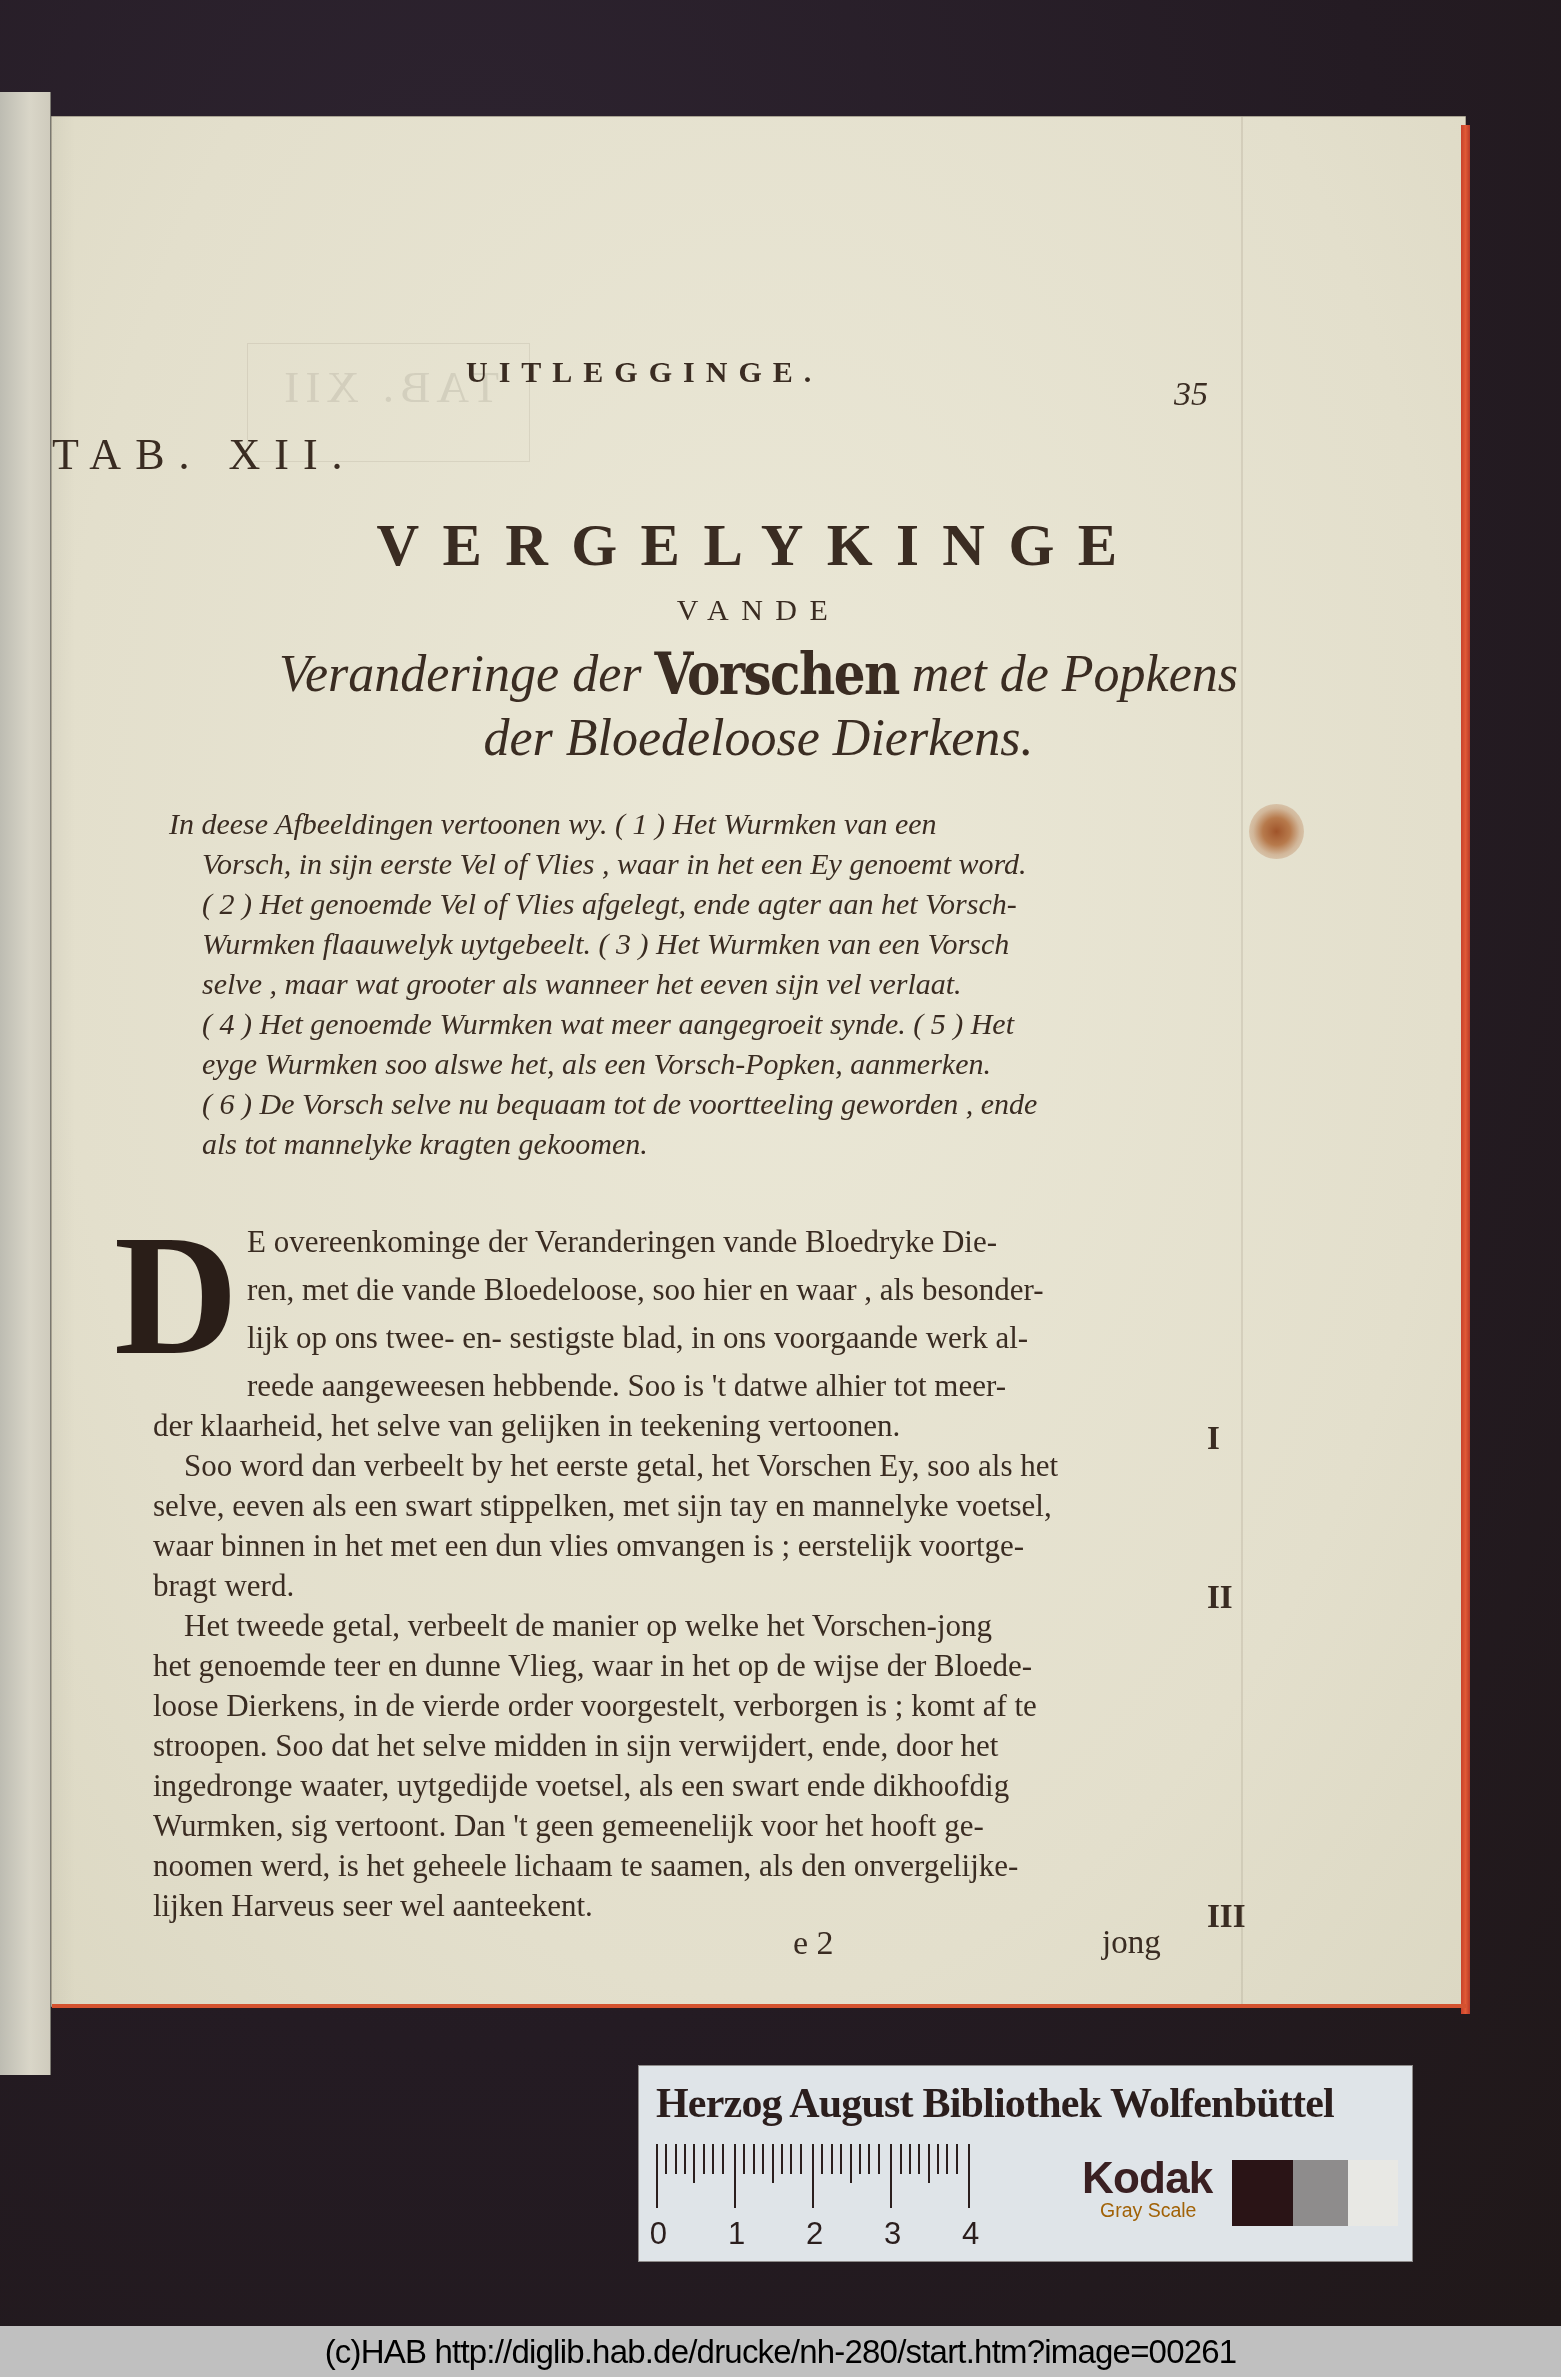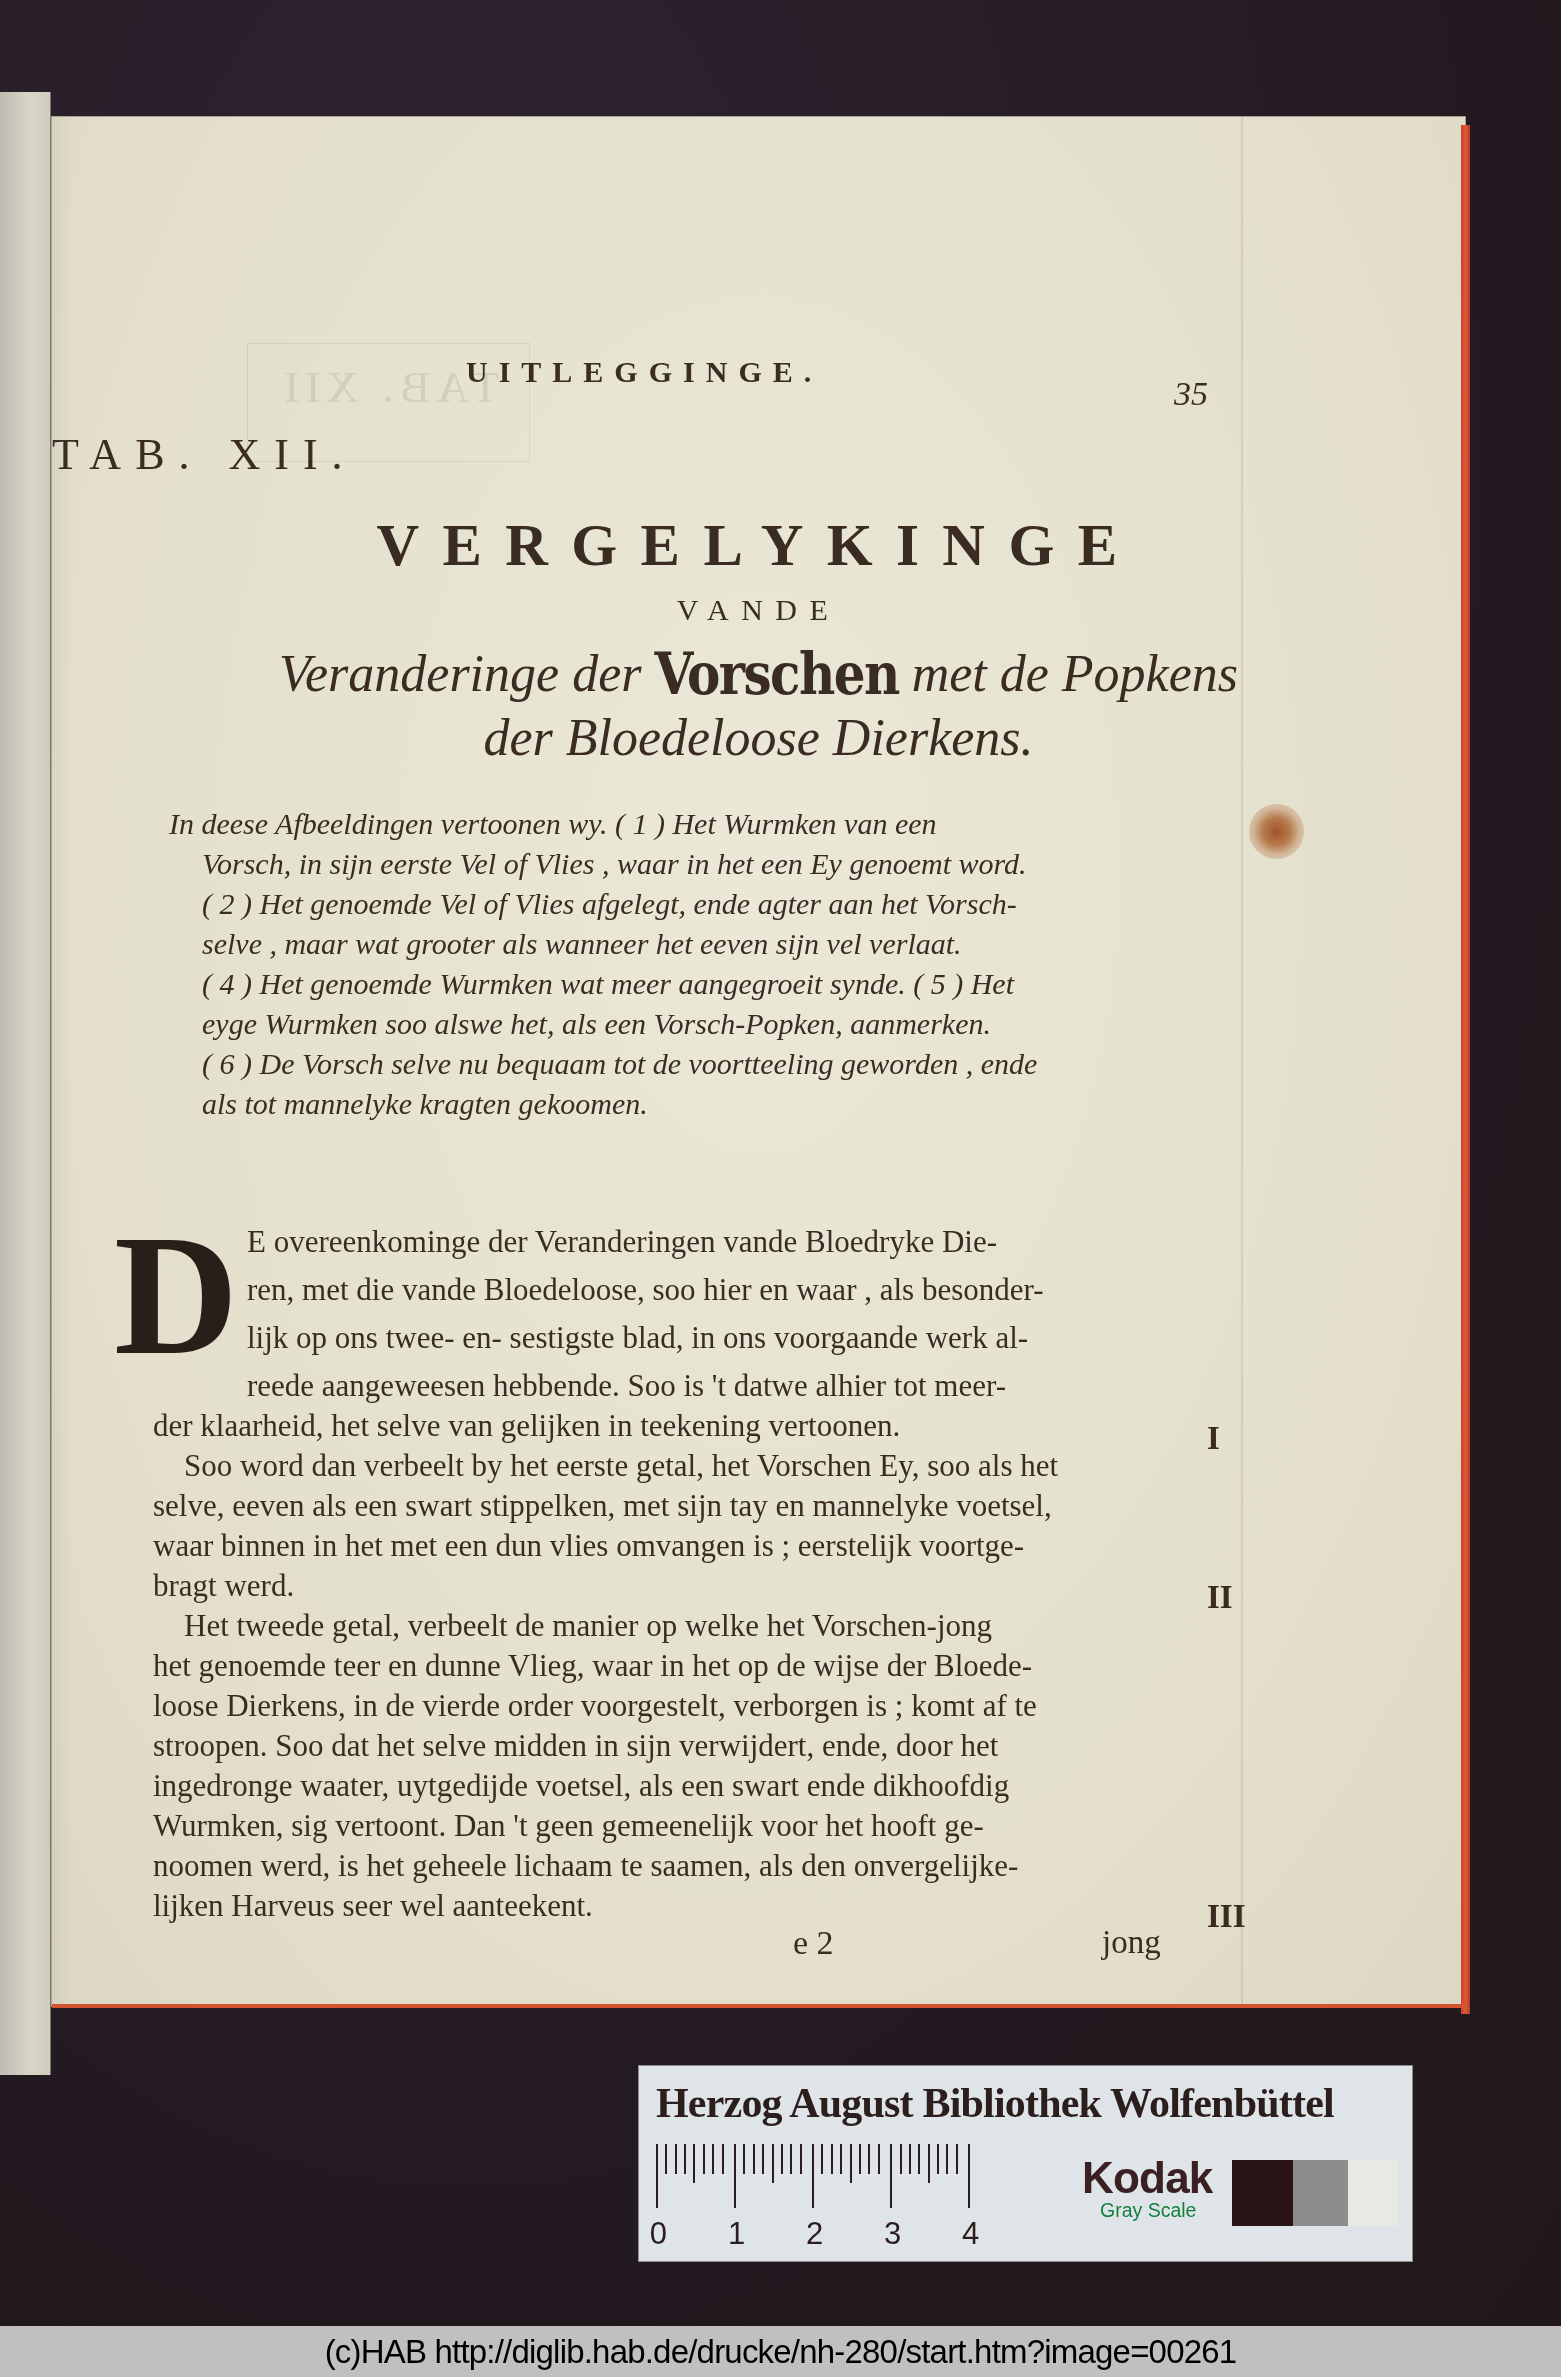--- a/index.html
+++ b/index.html
@@ -121,21 +121,21 @@
   }
   .ruler { position: absolute; left: 17px; top: 78px; width: 195px; height: 94px; }
   .tick { position: absolute; top: 0; width: 1.6px; background: #2b1e1d; }
   .ruler-label { position: absolute; top: 72px; font-size: 31px; color: #2b1e1d;
     font-family: "Liberation Sans", sans-serif; }
   .kodak {
     position: absolute; left: 443px; top: 87px; font-size: 44px; font-weight: bold;
     color: #3a2022; font-family: "Liberation Sans", sans-serif; letter-spacing: -0.8px;
   }
   .grayscale-label {
-    position: absolute; left: 461px; top: 133px; font-size: 19.5px; color: #15803d;
+    position: absolute; left: 461px; top: 133px; font-size: 19.5px; color: #a16207;
     font-family: "Liberation Sans", sans-serif;
   }
   .swatch { position: absolute; top: 94px; height: 66px; }
 
   .footer {
     position: absolute; left: 0; top: 2326px; width: 1561px; height: 52px;
     background: #c0c0c0; text-align: center;
     font-family: "Liberation Sans", sans-serif; font-size: 33px; line-height: 52px;
     color: #000; letter-spacing: -0.8px;
   }
@@ -157,20 +157,21 @@
   <div class="vande ink">VANDE</div>
   <div class="subtitle ink">
     <span>Veranderinge der </span><span class="black">Vorschen</span><span> met de Popkens</span><br>
     <span>der Bloedeloose Dierkens.</span>
   </div>
 
   <div class="intro ink">
     <span class="line">In deese Afbeeldingen vertoonen wy.  ( 1 ) Het Wurmken van een</span>
     <span class="line indent">Vorsch, in sijn eerste Vel of Vlies , waar in het een Ey genoemt word.</span>
     <span class="line indent">( 2 ) Het genoemde Vel of Vlies afgelegt, ende agter aan het Vorsch-</span>
+    <span class="line indent">Wurmken flaauwelyk uytgebeelt. ( 3 ) Het Wurmken van een Vorsch</span>
     <span class="line indent">selve , maar wat grooter als wanneer het eeven sijn vel verlaat.</span>
     <span class="line indent">( 4 ) Het genoemde Wurmken wat meer aangegroeit synde.  ( 5 ) Het</span>
     <span class="line indent">eyge Wurmken soo alswe het, als een Vorsch-Popken, aanmerken.</span>
     <span class="line indent">( 6 ) De Vorsch selve nu bequaam tot de voortteeling geworden , ende</span>
     <span class="line indent">als tot mannelyke kragten gekoomen.</span>
   </div>
 
   <div class="dropcap">D</div>
 
   <div class="body ink">

